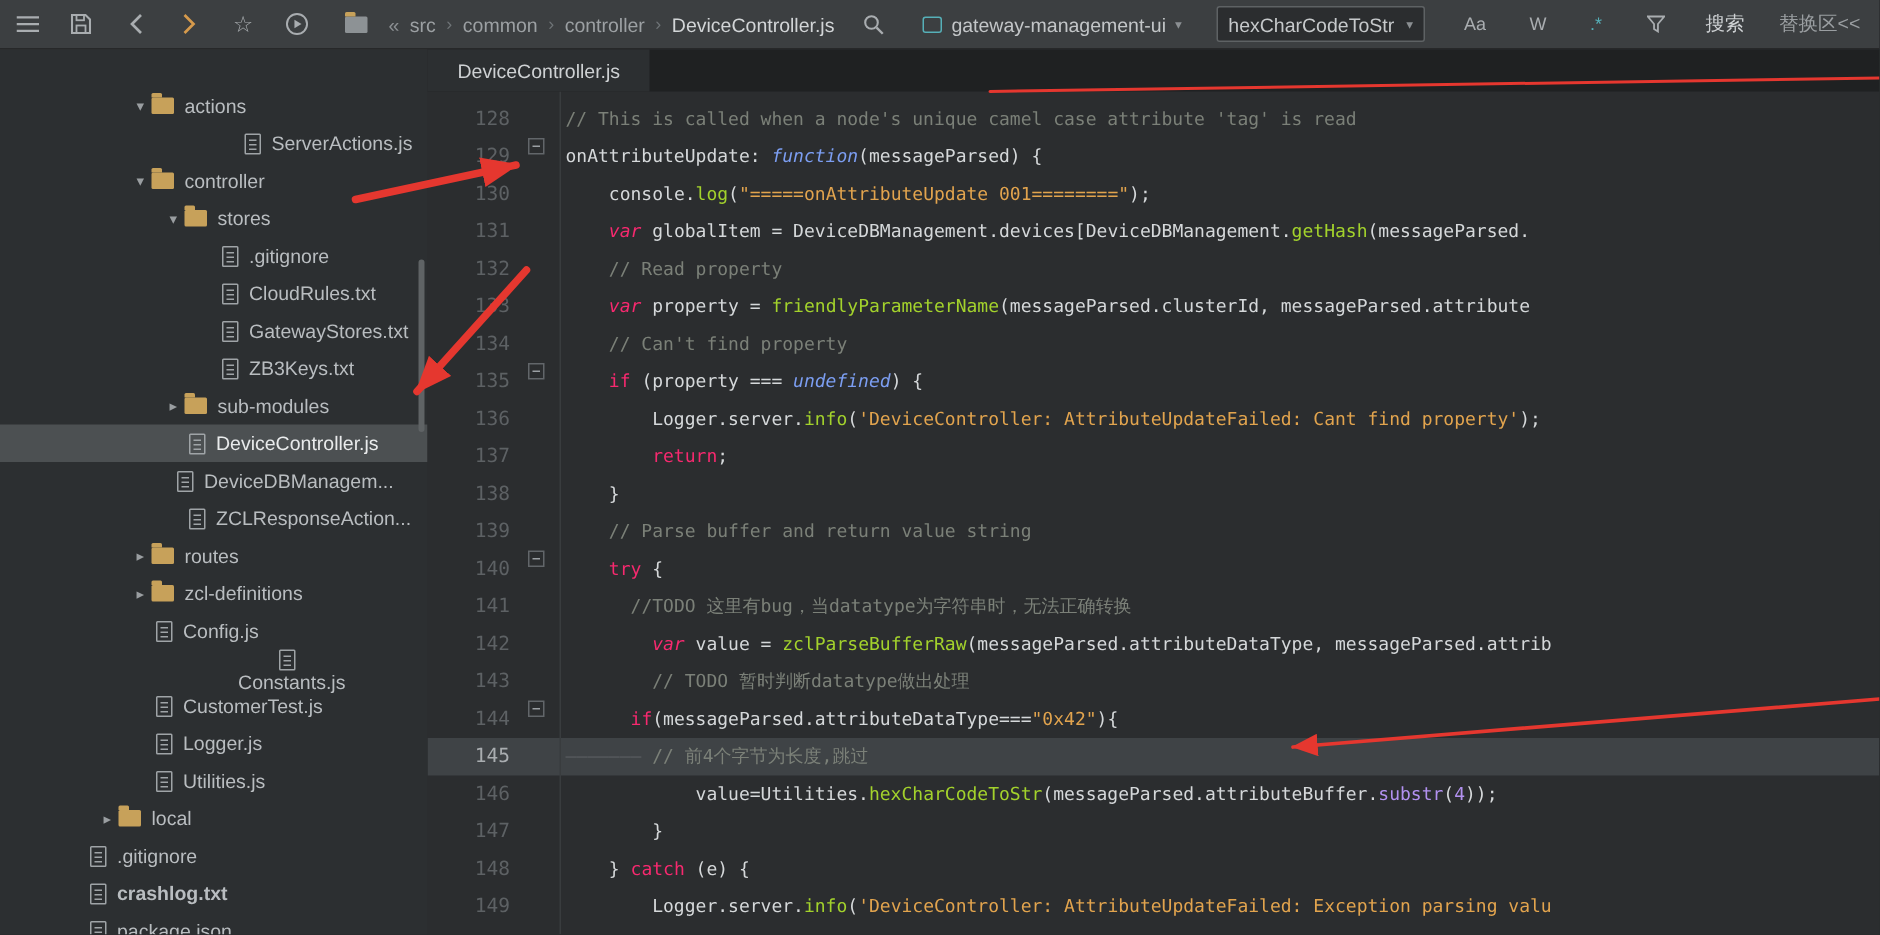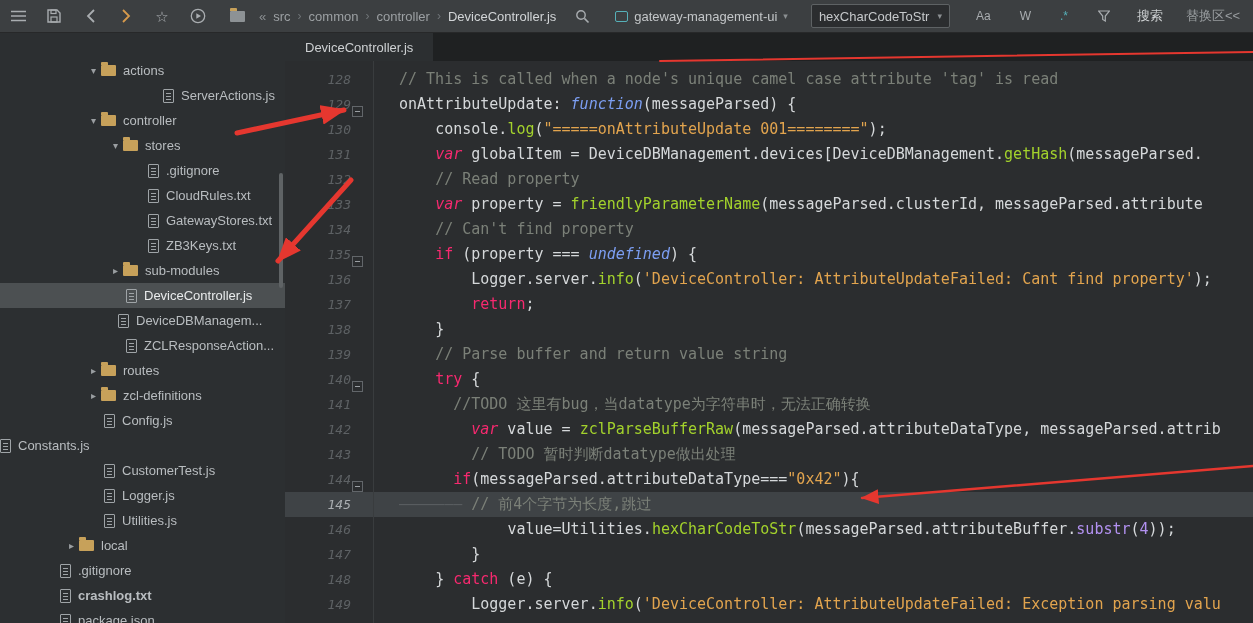--- a/index.html
+++ b/index.html
@@ -53,27 +53,27 @@
 
   
   .editor{flex:1;display:flex;flex-direction:column;min-width:0;background:#2b2d2f;}
   .tabbar{height:28px;background:#1f2122;display:flex;flex:none;}
   .tab{background:#2c2f31;padding:0 20px;display:flex;align-items:center;font-size:13px;color:#ced1d3;}
   .code{flex:1;overflow:hidden;position:relative;padding-top:6px;font-family:"DejaVu Sans Mono",monospace;}
   .code::before{content:"";position:absolute;left:88px;top:0;bottom:0;width:1px;background:#393c3e;}
   .code-line{display:flex;height:25px;line-height:25px;white-space:pre;}
   .code-line.active{background:var(--aline,#3f4346);}
   .code-line.active .lnum{color:#a9adb0;margin-left:15px;}
-  .gutter{width:88px;flex:none;display:flex;justify-content:flex-end;align-items:flex-end;gap:1px;
-          padding-right:10px;box-sizing:border-box;font-style:italic;}
+  .gutter{width:88px;flex:none;display:flex;justify-content:flex-end;align-items:flex-start;gap:12px;
+          padding-right:10px;box-sizing:border-box;}
   .lnum{font-size:13px;color:#5d6164;}
   .fold{width:11px;height:11px;flex:none;box-sizing:border-box;}
   .fold.has{border:1px solid #62666a;position:relative;background:#2b2d2f;}
   .fold.has::before{content:"";position:absolute;left:2px;right:2px;top:4px;height:1px;background:#9ba0a4;}
-  .ltext{flex:1;min-width:0;overflow:hidden;padding-left:26px;font-size:15px;color:#d5d8da;}
+  .ltext{flex:1;min-width:0;overflow:hidden;padding-left:4px;font-size:12px;color:#d5d8da;}
   .tk-c{color:var(--comment,#7b8078);}
   .tk-k{color:var(--kw,#f7296f);}
   .tk-ki{color:var(--kw,#f7296f);font-style:italic;}
   .tk-b{color:var(--blue,#7c9ef2);font-style:italic;}
   .tk-f{color:var(--fn,#a3d22c);}
   .tk-s{color:var(--str,#e2a44e);}
   .tk-p{color:var(--purple,#b291f0);}
   .tk-n{color:#d5d8da;}
   .tk-w{color:#595d60;}
 
@@ -225,21 +225,21 @@
       </div>
       <div class="tree-row" style="padding-left: 86px;">
         <span class="chev">▸</span>
         <span class="folder-ic"></span>
         <span>zcl-definitions</span>
       </div>
       <div class="tree-row" style="padding-left: 104px;">
         <span class="file-ic"></span>
         <span>Config.js</span>
       </div>
-      <div class="tree-row" style="">
+      <div class="tree-row" style="padding-left: 104px; flex-direction: column;">
         <span class="file-ic"></span>
         <span>Constants.js</span>
       </div>
       <div class="tree-row" style="padding-left: 104px;">
         <span class="file-ic"></span>
         <span>CustomerTest.js</span>
       </div>
       <div class="tree-row" style="padding-left: 104px;">
         <span class="file-ic"></span>
         <span>Logger.js</span>

